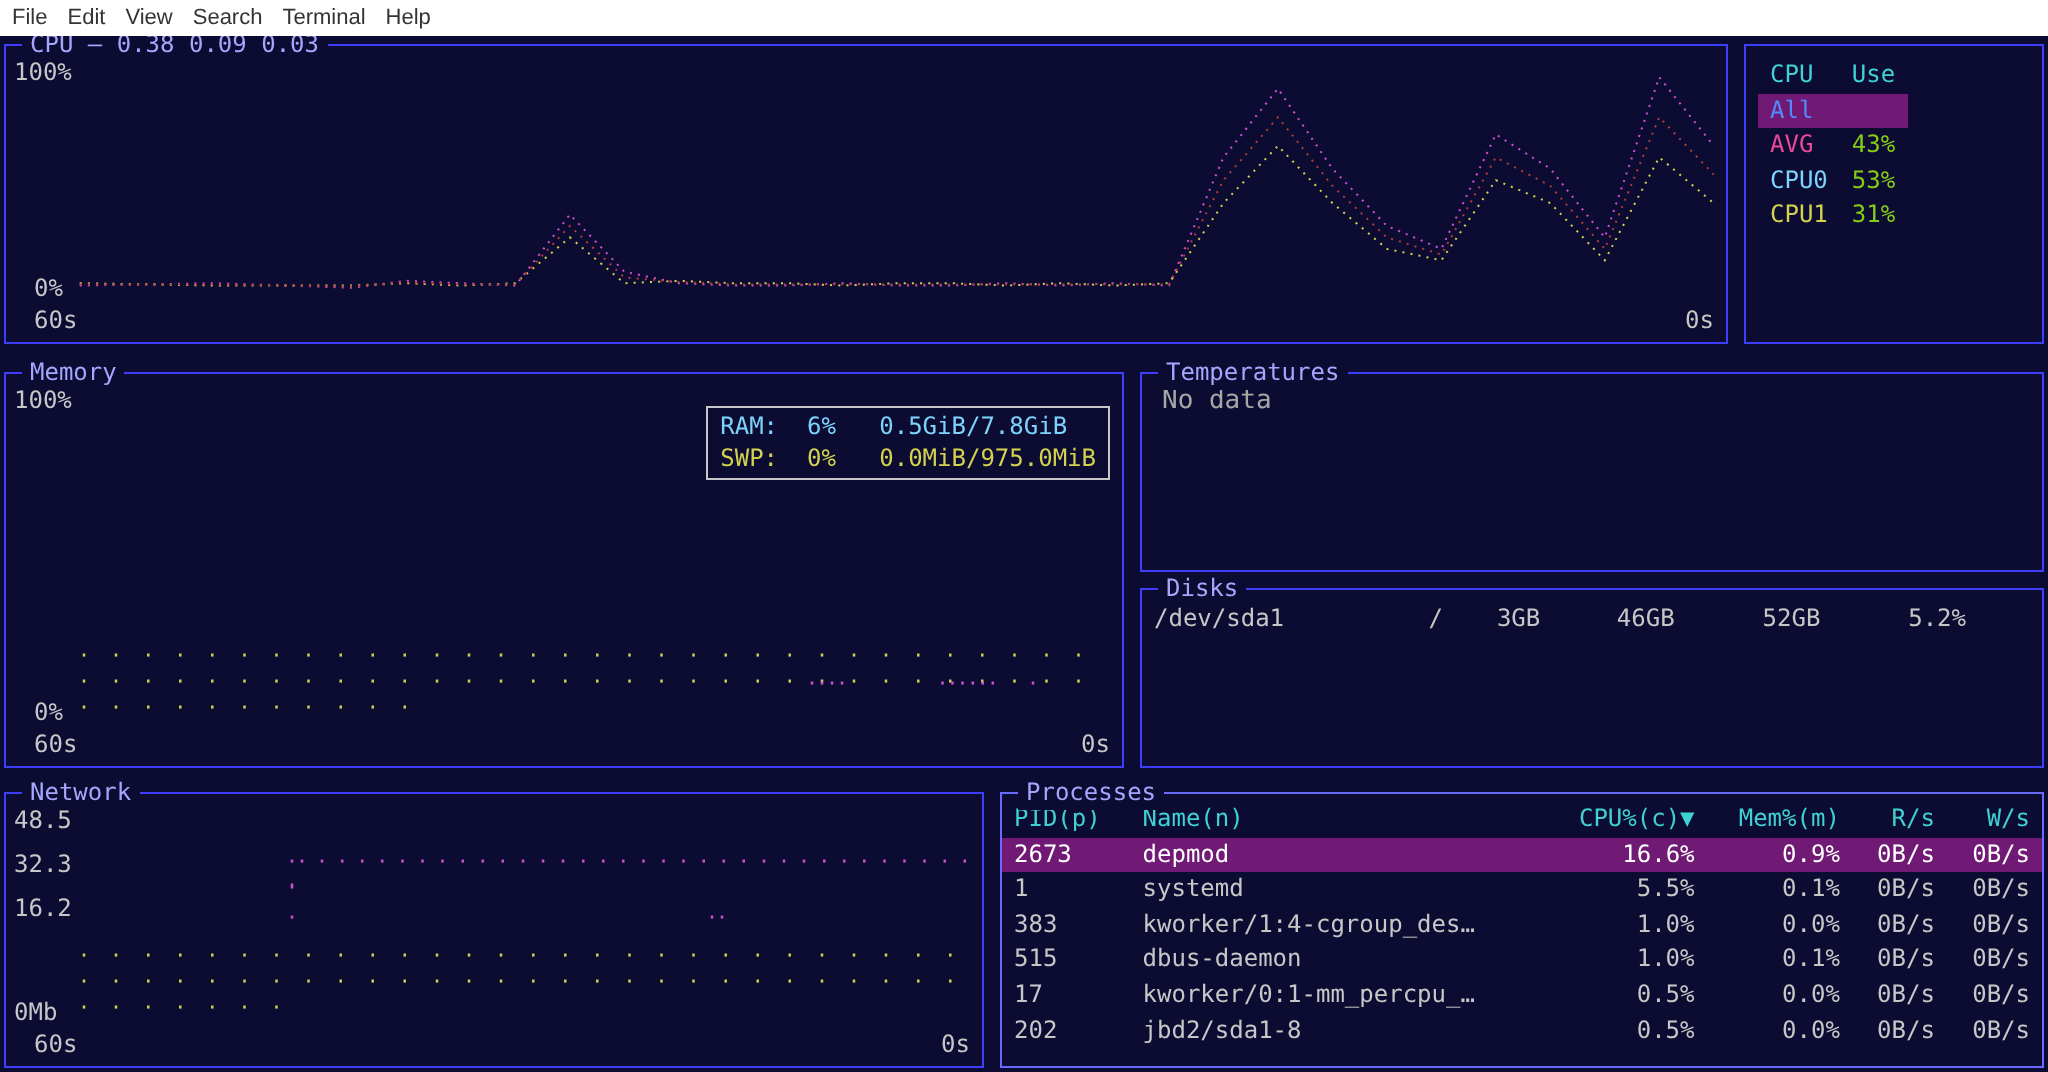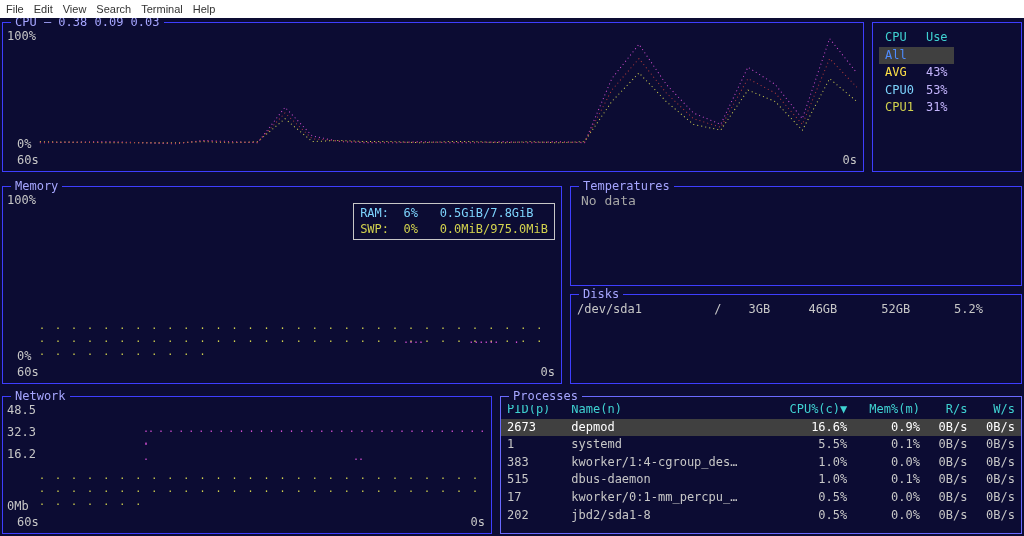--- a/index.html
+++ b/index.html
@@ -3,26 +3,26 @@
 <meta charset="utf-8">
 <style>
   html,body{margin:0;padding:0;background:#fff;font-family:monospace;font-size:13px;line-height:1.3;}
   .menubar{height:18px;font-family:sans-serif;font-size:11px;padding:2px 6px;color:#333;display:flex;gap:10px;}
   .menubar span{cursor:default;}
   .term{background:#0c0c33;color:#c7c7c7;position:absolute;left:0;right:0;top:18px;bottom:0;padding:20px;box-sizing:border-box;overflow:hidden;}
   .panel{border:1px solid #3e3eff;position:absolute;box-sizing:border-box;}
   .panel-title{position:absolute;top:-8px;left:8px;background:#0c0c33;padding:0 4px;color:#a6a6ff;font-size:12px;}
   .blue{color:#4e8cff;}
   .cyan{color:#3fd2d2;}
-  .green{color:#c4b5fd;}
+  .green{color:#84cc16;}
   .magenta{color:#7dd3fc;}
   .yellow{color:#d2d24e;}
-  .reddim{color:#fde047;}
+  .reddim{color:#ec4899;}
   .grey{color:#a6a6a6;}
-  .hlrow{background:#404040;color:#fff;}
+  .hlrow{background:#701a75;color:#fff;}
   .axis{position:absolute;font-size:12px;color:#c7c7c7;}
   table.cpu{position:absolute;left:6px;right:6px;top:6px;font-size:12px;border-collapse:collapse;}
   table.cpu td{padding:1px 6px;}
   .legend-box{border:1px solid #c7c7c7;position:absolute;padding:2px 6px;font-size:12px;}
   table.proc,table.disk{width:100%;font-size:12px;border-collapse:collapse;}
   table.proc td,table.proc th,table.disk td,table.disk th{padding:1px 6px;text-align:left;white-space:nowrap;overflow:hidden;}
   .dots{position:absolute;color:#d2d24e;font-size:10px;letter-spacing:-1px;}
   .dotsM{color:#d24ed2;}
   svg{position:absolute;left:0;top:0;}
 </style>

